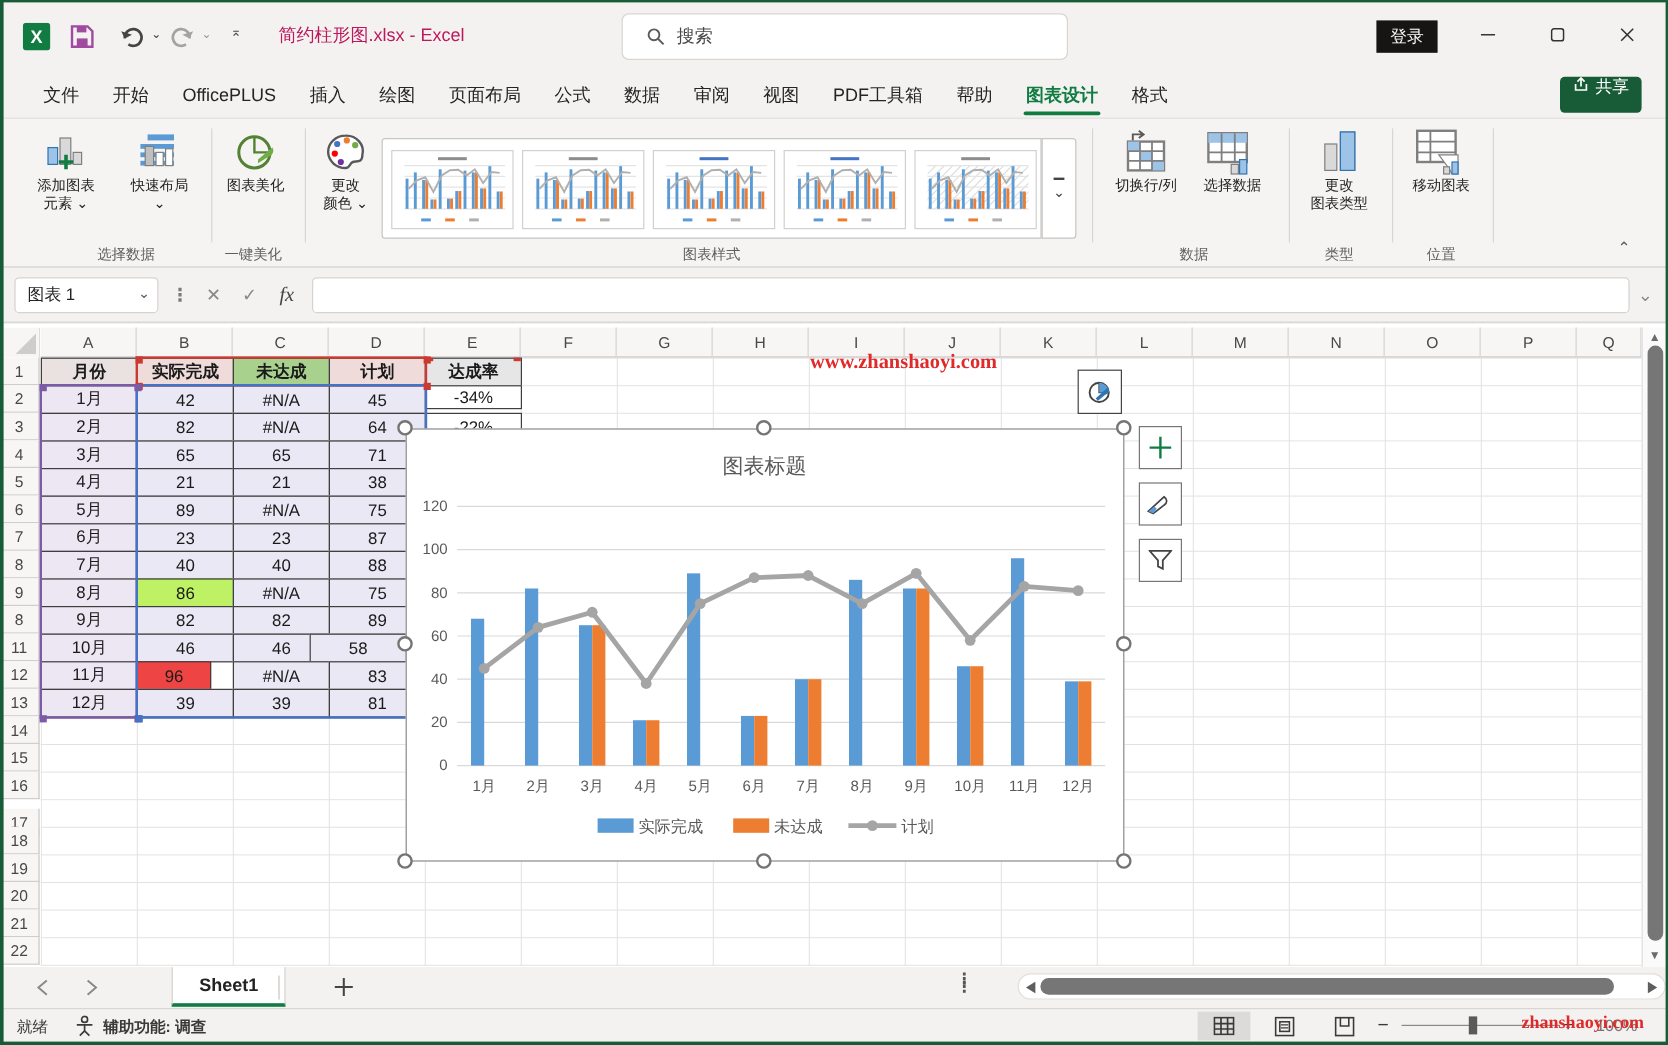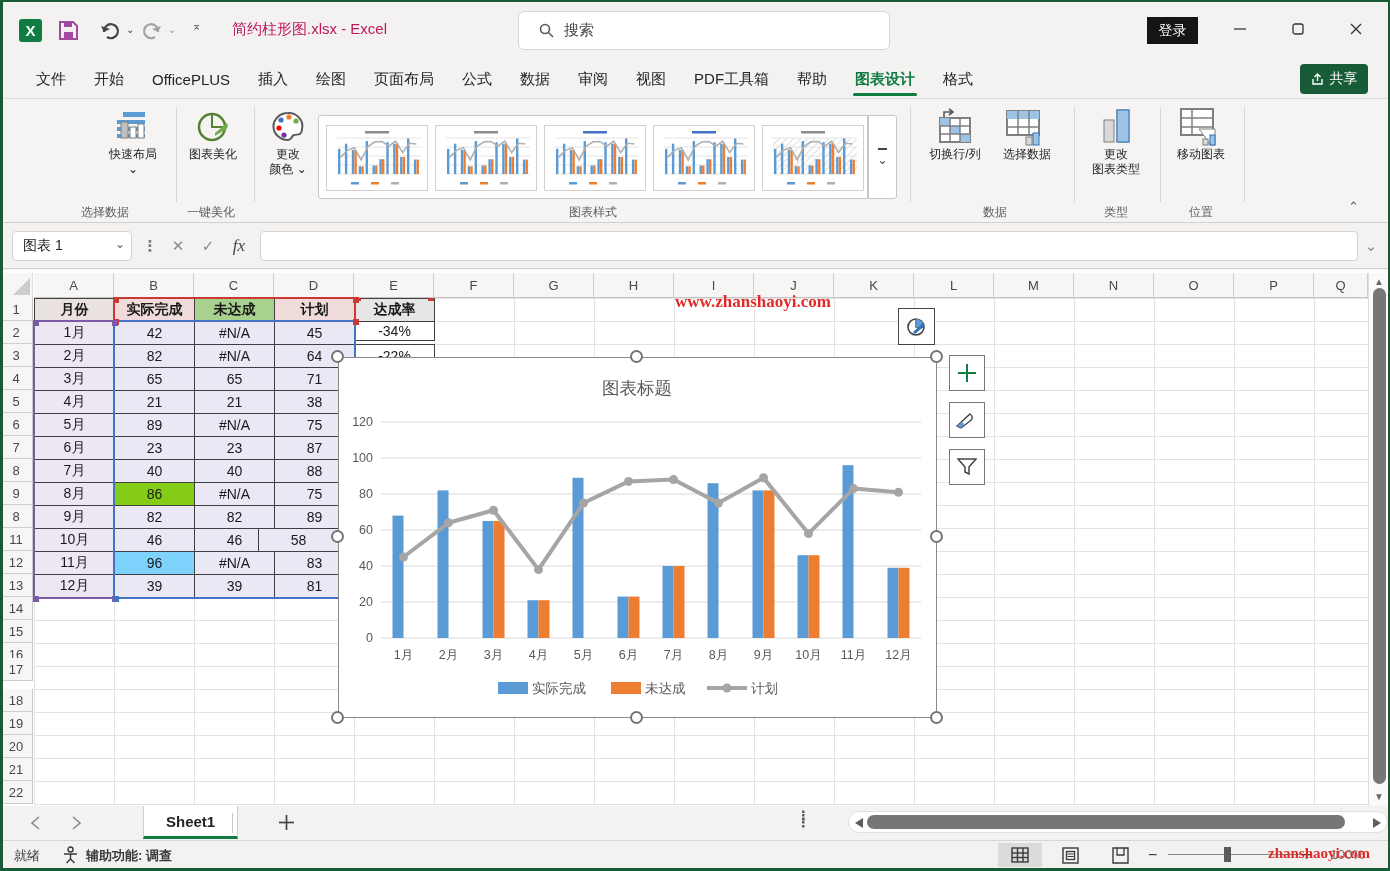--- a/index.html
+++ b/index.html
@@ -13,21 +13,21 @@
   .doc-title { position:absolute; left:232px; top:20px; font-size:15px; color:#be185d; }
   .searchbox { position:absolute; left:518px; top:11px; width:372px; height:39px; background:#fff; border:1px solid #d8d6d4; border-radius:6px; display:flex; align-items:center; padding-left:20px; color:#494847; font-size:15px; gap:10px; }
   .loginbtn { position:absolute; left:1147px; top:17px; width:51px; height:27px; background:#161514; color:#fff; font-size:14px; display:flex; align-items:center; justify-content:center; }
   .wcbtn { position:absolute; top:12px; width:46px; height:34px; display:flex; align-items:center; justify-content:center; }
 
   
   .tabsrow { position:absolute; left:0; top:60px; width:1390px; height:38px; background:#f3f2f1; display:flex; align-items:center; padding-left:22px; }
   .rtab { font-size:15px; color:#252423; padding:0 14px; height:38px; display:flex; align-items:center; position:relative; white-space:nowrap; }
   .rtab.active { color:#107c41; font-weight:bold; }
   .rtab.active::after { content:""; position:absolute; left:12px; right:12px; bottom:2px; height:3px; background:#107c41; border-radius:2px; }
-  .sharebtn { position:absolute; left:1300px; top:64px; width:68px; height:30px; background:#185c37; color:#fff; border-radius:4px; font-size:14px; display:flex; align-items:center; justify-content:center; gap:5px; }
+  .sharebtn { position:absolute; left:1300px; top:64px; width:68px; height:30px; background:#185c37; color:#fff; border-radius:4px; font-size:14px; display:flex; align-items:flex-start; justify-content:center; gap:5px; }
 
   
   .ribbon { position:absolute; left:0; top:98px; width:1390px; height:125px; background:#f5f4f3; border-top:1px solid #e1dfdd; border-bottom:1px solid #d2d0ce; }
   .rbtn { position:absolute; top:8px; display:flex; flex-direction:column; align-items:center; color:#252423; font-size:12px; line-height:15px; text-align:center; }
   .rbtn .ric { height:40px; display:flex; align-items:center; justify-content:center; }
   .rsep { position:absolute; top:8px; height:95px; width:1px; background:#d8d6d4; }
   .rgl { position:absolute; top:105px; font-size:12px; color:#605e5c; text-align:center; transform:translateX(-50%); white-space:nowrap; }
   .gallery { position:absolute; left:318px; top:16px; width:550px; height:84px; background:#fff; border:1px solid #c8c6c4; border-radius:3px 0 0 3px; }
   .thumb { position:absolute; top:9px; width:102px; height:66px; background:#fff; border:1px solid #d2d0ce; }
   .morebtn { position:absolute; left:868px; top:16px; width:29px; height:84px; background:#fff; border:1px solid #c8c6c4; border-radius:0 3px 3px 0; display:flex; flex-direction:column; align-items:center; justify-content:center; gap:3px; color:#444; }
@@ -148,20 +148,32 @@
   <div class="sharebtn">
     <svg width="14" height="13">
         <path d="M2 6 v5 h9 v-5" fill="none" stroke="#fff" stroke-width="1.4"></path>
         <path d="M6.5 8 V1.5 M3.5 4 l3-3 3 3" fill="none" stroke="#fff" stroke-width="1.4"></path>
       </svg>
     <span>共享</span>
   </div>
 
   <div class="ribbon" id="ribbon">
     <div class="wm2">www.zhanshaoyi.com</div>
+  <div class="rbtn" style="left: 16px; width: 78px;">
+        <div class="ric">
+          <svg width="36" height="36">
+            <rect x="3" y="14" width="8" height="14" fill="#9dc3e6" stroke="#2e74b5"></rect>
+            <rect x="13" y="6" width="9" height="22" fill="#d9d9d9" stroke="#7f7f7f"></rect>
+            <rect x="24" y="18" width="7" height="10" fill="#d9d9d9" stroke="#7f7f7f"></rect>
+            <path d="M18 20 v12 M12 26 h12" stroke="#107c41" stroke-width="3"></path>
+          </svg>
+        </div>
+        <div style="white-space: nowrap;">添加图表</div>
+        <div style="white-space: nowrap;">元素 ⌄</div>
+      </div>
       <div class="rbtn" style="left: 96px; width: 74px;">
         <div class="ric">
           <svg width="36" height="36">
             <rect x="8" y="3" width="22" height="5" fill="#5b9bd5"></rect>
             <rect x="2" y="11" width="28" height="4" fill="#5b9bd5"></rect>
             <rect x="2" y="18" width="28" height="4" fill="#5b9bd5"></rect>
             <rect x="2" y="25" width="28" height="4" fill="#5b9bd5"></rect>
             <rect x="6" y="13" width="7" height="16" fill="#bfbfbf" stroke="#7f7f7f"></rect>
             <rect x="15" y="18" width="6" height="11" fill="#fff" stroke="#7f7f7f"></rect>
             <rect x="23" y="15" width="6" height="14" fill="#fff" stroke="#7f7f7f"></rect>
@@ -478,21 +490,21 @@
       <div class="rowhdr" style="top: 166px; height: 23px; z-index: 1;">7</div>
       <div class="rowhdr" style="top: 189px; height: 23px; z-index: 1;">8</div>
       <div class="rowhdr" style="top: 212px; height: 23px; z-index: 1;">9</div>
       <div class="rowhdr" style="top: 235px; height: 23px; z-index: 1;">8</div>
       <div class="rowhdr" style="top: 258px; height: 23px; z-index: 1;">11</div>
       <div class="rowhdr" style="top: 281px; height: 23px; z-index: 1;">12</div>
       <div class="rowhdr" style="top: 304px; height: 23px; z-index: 1;">13</div>
       <div class="rowhdr" style="top: 327px; height: 23px; z-index: 1;">14</div>
       <div class="rowhdr" style="top: 350px; height: 23px; z-index: 1;">15</div>
       <div class="rowhdr" style="top: 373px; height: 23px; z-index: 1;">16</div>
-      <div class="rowhdr" style="top: 388px; height: 23px; z-index: 1;">17</div>
+      <div class="rowhdr" style="top: 404px; height: 23px; z-index: 1;">17</div>
       <div class="rowhdr" style="top: 419px; height: 23px; z-index: 1;">18</div>
       <div class="rowhdr" style="top: 442px; height: 23px; z-index: 1;">19</div>
       <div class="rowhdr" style="top: 465px; height: 23px; z-index: 1;">20</div>
       <div class="rowhdr" style="top: 488px; height: 23px; z-index: 1;">21</div>
       <div class="rowhdr" style="top: 511px; height: 23px; z-index: 1;">22</div>
       <div class="cell" style="left: 34px; top: 28px; width: 81px; height: 24px; background: rgb(234, 226, 225); font-weight: bold;">月份</div>
       <div class="cell" style="left: 114px; top: 28px; width: 81px; height: 24px; background: rgb(239, 219, 218); font-weight: bold;">实际完成</div>
       <div class="cell" style="left: 194px; top: 28px; width: 81px; height: 24px; background: rgb(169, 209, 142); font-weight: bold;">未达成</div>
       <div class="cell" style="left: 274px; top: 28px; width: 81px; height: 24px; background: rgb(239, 219, 218); font-weight: bold;">计划</div>
       <div class="cell" style="left: 354px; top: 28px; width: 81px; height: 24px; background: rgb(231, 230, 230); font-weight: bold;">达成率</div>
@@ -518,33 +530,33 @@
       <div class="cell" style="left: 274px; top: 143px; width: 81px; height: 24px; background: rgb(233, 232, 244);">75</div>
       <div class="cell" style="left: 34px; top: 166px; width: 81px; height: 24px; background: rgb(236, 231, 242);">6月</div>
       <div class="cell" style="left: 114px; top: 166px; width: 81px; height: 24px; background: rgb(233, 232, 244);">23</div>
       <div class="cell" style="left: 194px; top: 166px; width: 81px; height: 24px; background: rgb(233, 232, 244);">23</div>
       <div class="cell" style="left: 274px; top: 166px; width: 81px; height: 24px; background: rgb(233, 232, 244);">87</div>
       <div class="cell" style="left: 34px; top: 189px; width: 81px; height: 24px; background: rgb(236, 231, 242);">7月</div>
       <div class="cell" style="left: 114px; top: 189px; width: 81px; height: 24px; background: rgb(233, 232, 244);">40</div>
       <div class="cell" style="left: 194px; top: 189px; width: 81px; height: 24px; background: rgb(233, 232, 244);">40</div>
       <div class="cell" style="left: 274px; top: 189px; width: 81px; height: 24px; background: rgb(233, 232, 244);">88</div>
       <div class="cell" style="left: 34px; top: 212px; width: 81px; height: 24px; background: rgb(236, 231, 242);">8月</div>
-      <div class="cell" style="left: 114px; top: 212px; width: 81px; height: 24px; background: #84cc16;">86</div>
+      <div class="cell" style="left: 114px; top: 212px; width: 81px; height: 24px; background: #bef264;">86</div>
       <div class="cell" style="left: 194px; top: 212px; width: 81px; height: 24px; background: rgb(233, 232, 244);">#N/A</div>
       <div class="cell" style="left: 274px; top: 212px; width: 81px; height: 24px; background: rgb(233, 232, 244);">75</div>
       <div class="cell" style="left: 34px; top: 235px; width: 81px; height: 24px; background: rgb(236, 231, 242);">9月</div>
       <div class="cell" style="left: 114px; top: 235px; width: 81px; height: 24px; background: rgb(233, 232, 244);">82</div>
       <div class="cell" style="left: 194px; top: 235px; width: 81px; height: 24px; background: rgb(233, 232, 244);">82</div>
       <div class="cell" style="left: 274px; top: 235px; width: 81px; height: 24px; background: rgb(233, 232, 244);">89</div>
       <div class="cell" style="left: 34px; top: 258px; width: 81px; height: 24px; background: rgb(236, 231, 242);">10月</div>
       <div class="cell" style="left: 114px; top: 258px; width: 81px; height: 24px; background: rgb(233, 232, 244);">46</div>
       <div class="cell" style="left: 194px; top: 258px; width: 81px; height: 24px; background: rgb(233, 232, 244);">46</div>
       <div class="cell" style="left: 258px; top: 258px; width: 81px; height: 24px; background: rgb(233, 232, 244);">58</div>
       <div class="cell" style="left: 34px; top: 281px; width: 81px; height: 24px; background: rgb(236, 231, 242);">11月</div>
-      <div class="cell" style="left: 114px; top: 281px; width: 81px; height: 24px; background: #7dd3fc;">96</div>
+      <div class="cell" style="left: 114px; top: 281px; width: 62px; height: 24px; background: #ef4444;">96</div>
       <div class="cell" style="left: 194px; top: 281px; width: 81px; height: 24px; background: rgb(233, 232, 244);">#N/A</div>
       <div class="cell" style="left: 274px; top: 281px; width: 81px; height: 24px; background: rgb(233, 232, 244);">83</div>
       <div class="cell" style="left: 34px; top: 304px; width: 81px; height: 24px; background: rgb(236, 231, 242);">12月</div>
       <div class="cell" style="left: 114px; top: 304px; width: 81px; height: 24px; background: rgb(233, 232, 244);">39</div>
       <div class="cell" style="left: 194px; top: 304px; width: 81px; height: 24px; background: rgb(233, 232, 244);">39</div>
       <div class="cell" style="left: 274px; top: 304px; width: 81px; height: 24px; background: rgb(233, 232, 244);">81</div>
       <div class="cell" style="left: 354px; top: 51px; width: 81px; height: 20px; background: rgb(255, 255, 255);">-34%</div>
       <div class="cell" style="left: 354px; top: 74px; width: 81px; height: 24px; background: rgb(255, 255, 255);">-22%</div>
       <div class="selrect" style="left: 113px; top: 27px; width: 243px; height: 25px; border: 2px solid rgb(203, 58, 50);"></div>
       <div class="selrect" style="left: 33px; top: 50px; width: 82px; height: 279px; border: 2px solid rgb(123, 90, 166);"></div>

